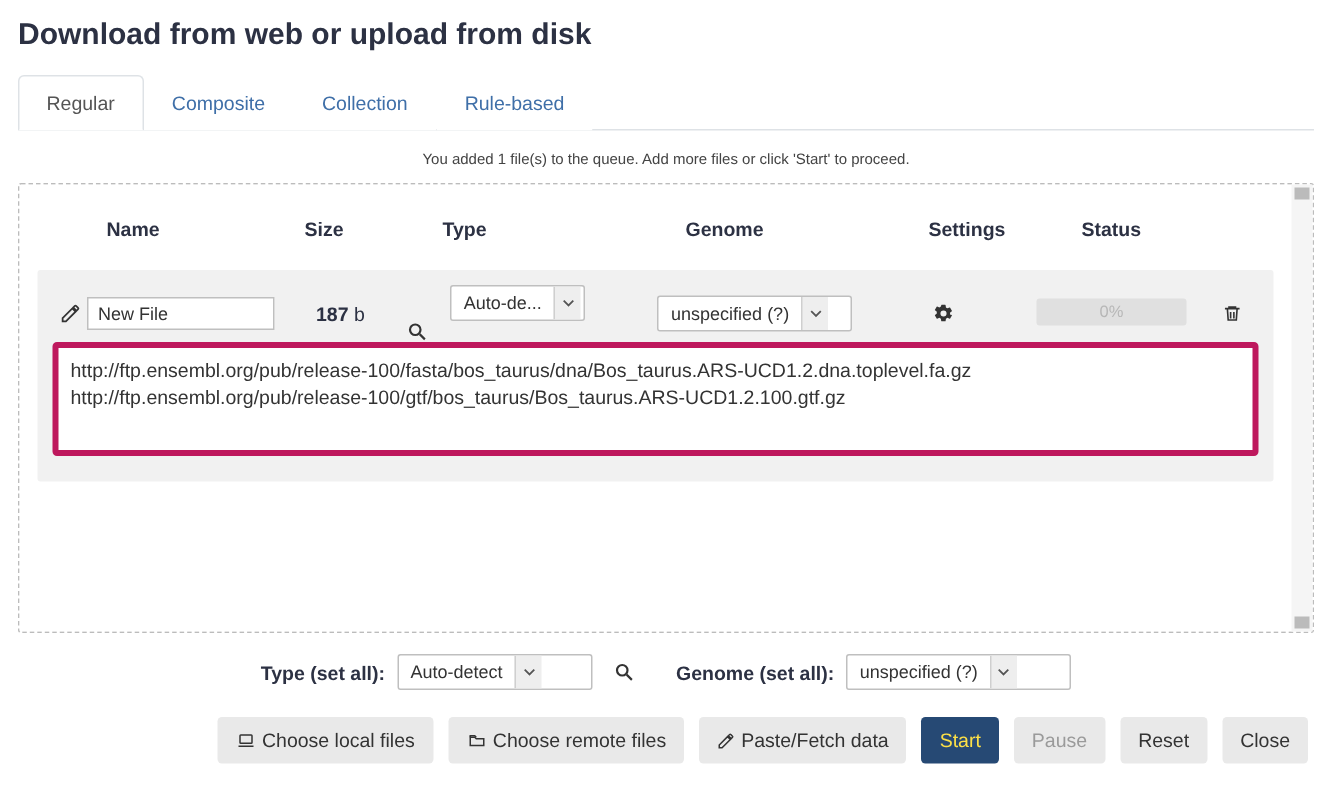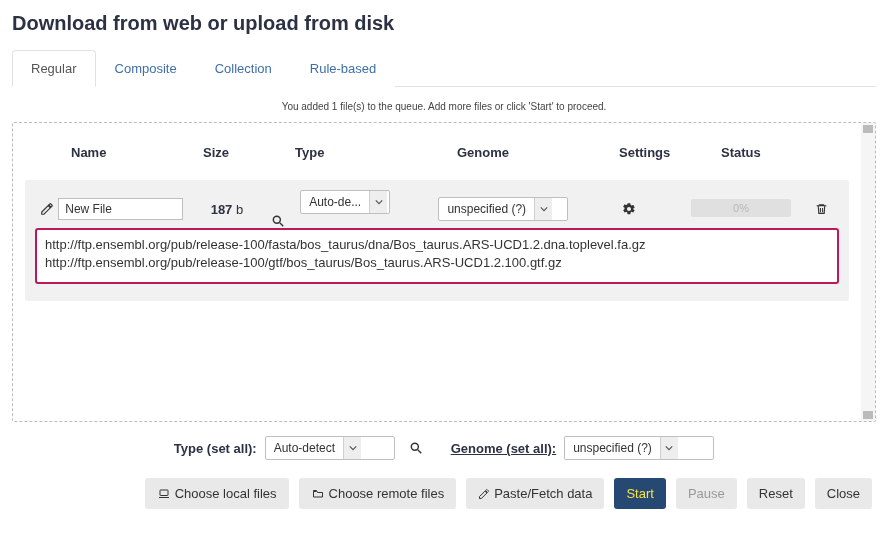--- a/index.html
+++ b/index.html
@@ -172,22 +172,22 @@
     color: #b7b7b7;
   }
   .hint {
     text-align: center;
     color: #3f6fa8;
     font-size: 13px;
     margin: 12px 0 6px 0;
   }
   .url-area {
     width: 100%;
-    height: 56px;
-    border: 2px solid #be185d;
+    height: 76px;
+    border: 4px solid #be185d;
     border-radius: 3px;
     background: #fff;
     font-size: 13px;
     font-family: inherit;
     padding: 6px 8px;
     color: #333;
     resize: none;
     line-height: 1.4;
     outline: none;
   }
@@ -342,21 +342,21 @@
           <path d="M1 3l4 4 4-4" fill="none" stroke="#555" stroke-width="1.5"></path>
         </svg>
     </span>
   </span>
   <span class="search-icon">
     <svg width="14" height="14" viewBox="0 0 24 24" fill="none" stroke="#333" stroke-width="2.5">
         <circle cx="10" cy="10" r="6"></circle>
         <line x1="15" y1="15" x2="21" y2="21"></line>
       </svg>
   </span>
-  <span class="lbl" style="margin-left:20px;text-decoration:underline;">Genome (set all):</span>
+  <span class="lbl" style="margin-left:20px;">Genome (set all):</span>
   <span class="select-wrap" style="width:150px;">
     <span class="val">unspecified (?)</span>
     <span class="caret">
       <svg width="8" height="8" viewBox="0 0 10 10">
           <path d="M1 3l4 4 4-4" fill="none" stroke="#555" stroke-width="1.5"></path>
         </svg>
     </span>
   </span>
 </div>
 

